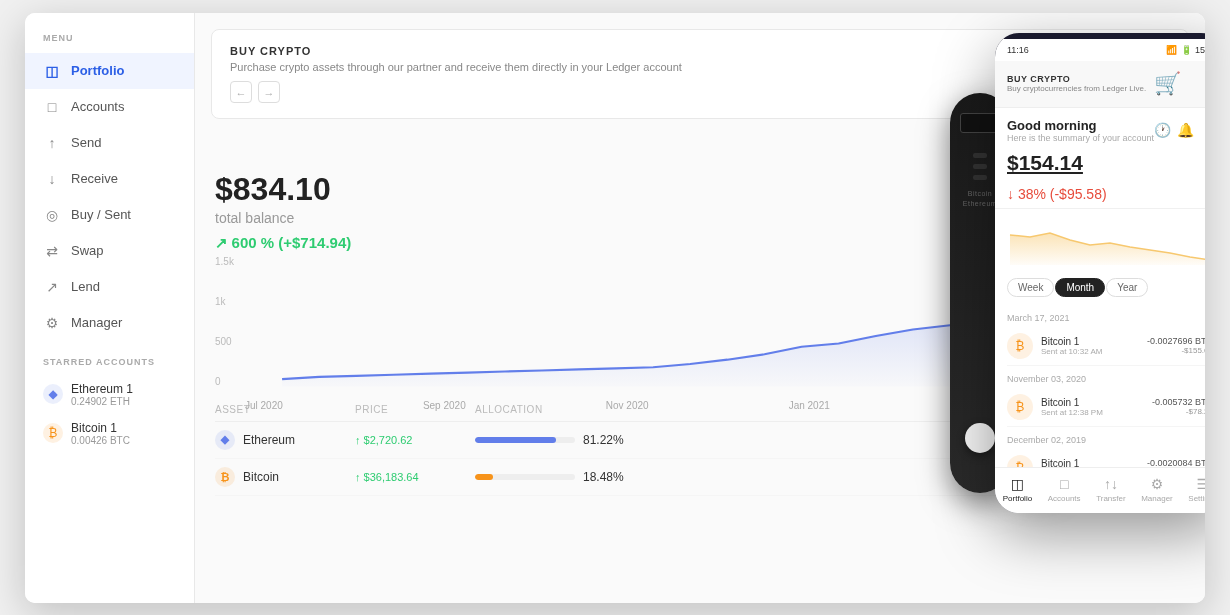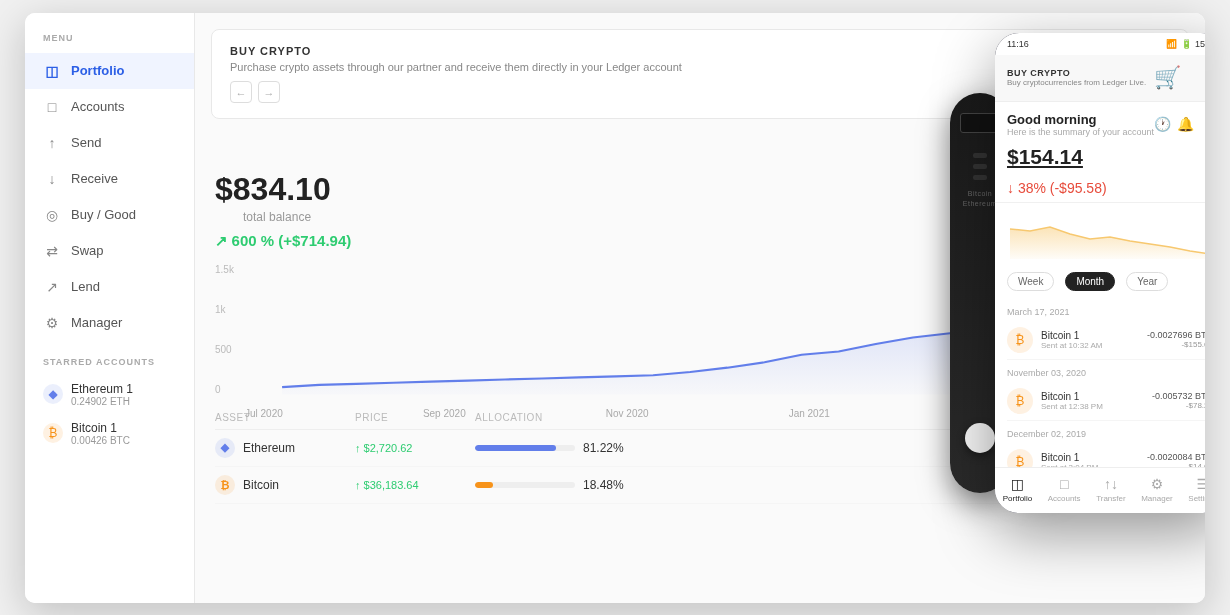--- a/index.html
+++ b/index.html
@@ -163,24 +163,23 @@
     .portfolio-section {
       padding: 16px 20px 0;
     }
     .total-balance {
       font-size: 32px;
       font-weight: 600;
       color: #222;
       margin-top: 36px;
     }
     .balance-label {
-      font-size: 12px;
+      font-size: 14px;
       color: #999;
       margin-top: 2px;
-      margin-left: 28px;
     }
     .change-positive {
       color: #2ecc71;
       font-size: 15px;
       font-weight: 600;
       margin-top: 8px;
       display: flex;
       align-items: center;
       gap: 4px;
     }
@@ -193,21 +192,21 @@
       font-weight: 600;
       background: #f0f0f0;
       padding: 3px 8px;
       border-radius: 4px;
       cursor: pointer;
     }
 
     
     .chart-container {
       position: relative;
-      margin: 10px 20px 0;
+      margin: 0 20px 0;
       height: 140px;
     }
     .chart-svg {
       width: 100%;
       height: 100%;
     }
     .chart-labels {
       display: flex;
       justify-content: space-between;
       padding: 4px 0;
@@ -303,20 +302,21 @@
       z-index: 10;
     }
     .phone-status-bar {
       background: #fff;
       padding: 6px 12px;
       display: flex;
       align-items: center;
       justify-content: space-between;
       font-size: 9px;
       color: #333;
+      margin-top: 6px;
     }
     .phone-content {
       background: #fff;
       height: calc(100% - 24px);
       overflow: hidden;
     }
     .phone-buy-banner {
       background: #f8f8f8;
       padding: 10px 12px;
       display: flex;
@@ -331,21 +331,21 @@
       padding: 10px 12px 6px;
       border-bottom: 1px solid #f0f0f0;
     }
     .greeting-title { font-size: 13px; font-weight: 600; color: #222; }
     .greeting-sub { font-size: 9px; color: #aaa; }
     .phone-balance { font-size: 21px; font-weight: 600; color: #222; margin-top: 8px; text-decoration: underline; }
     .phone-change-neg { font-size: 14px; color: #e74c3c; margin-top: 11px; }
     .phone-chart-area { height: 55px; }
     .phone-time-tabs {
       display: flex;
-      gap: 11px;
+      gap: 1px;
       padding: 8px 12px;
     }
     .time-tab {
       font-size: 10px;
       padding: 3px 10px;
       border-radius: 12px;
       border: 1px solid #ddd;
       color: #666;
       cursor: pointer;
     }
@@ -514,21 +514,21 @@
     <div class="sidebar-item">
       <span class="icon">↑</span>
       <span>Send</span>
     </div>
     <div class="sidebar-item">
       <span class="icon">↓</span>
       <span>Receive</span>
     </div>
     <div class="sidebar-item">
       <span class="icon">◎</span>
-      <span>Buy / Good</span>
+      <span>Buy / Sent</span>
     </div>
     <div class="sidebar-item">
       <span class="icon">⇄</span>
       <span>Swap</span>
     </div>
     <div class="sidebar-item">
       <span class="icon">↗</span>
       <span>Lend</span>
     </div>
     <div class="sidebar-item">

